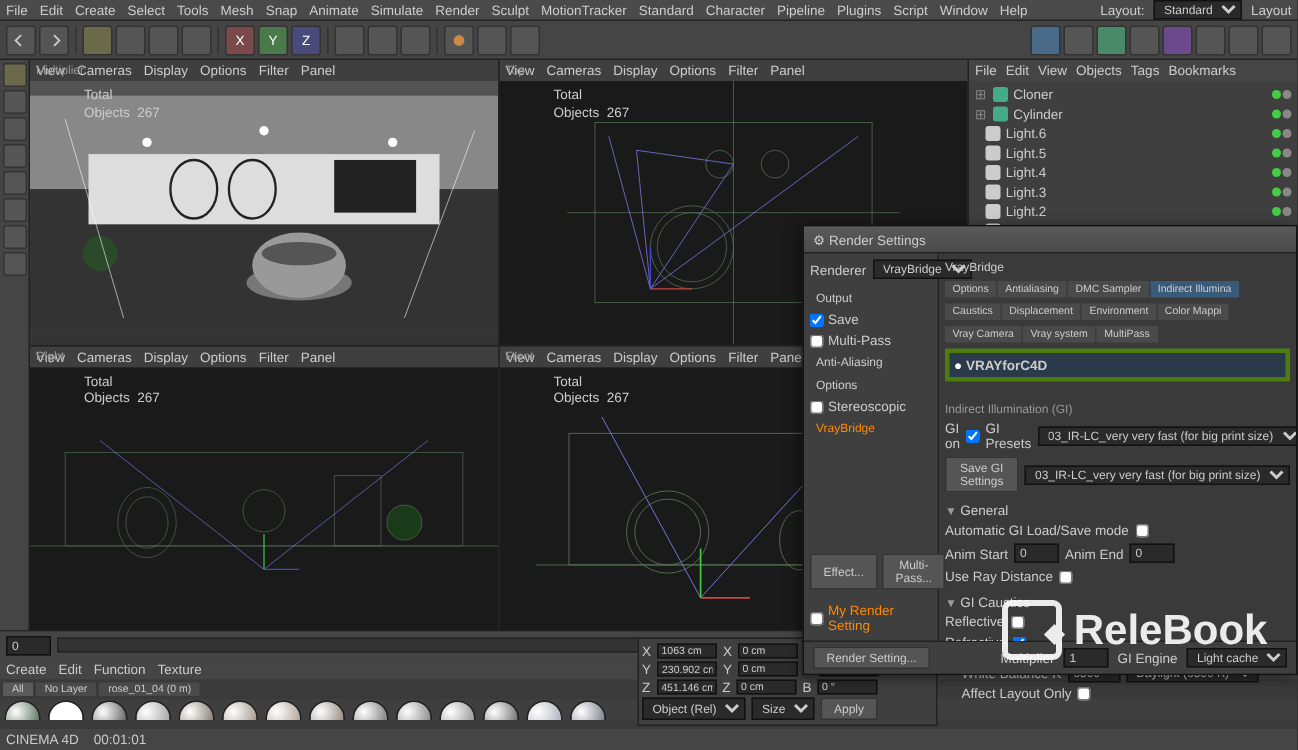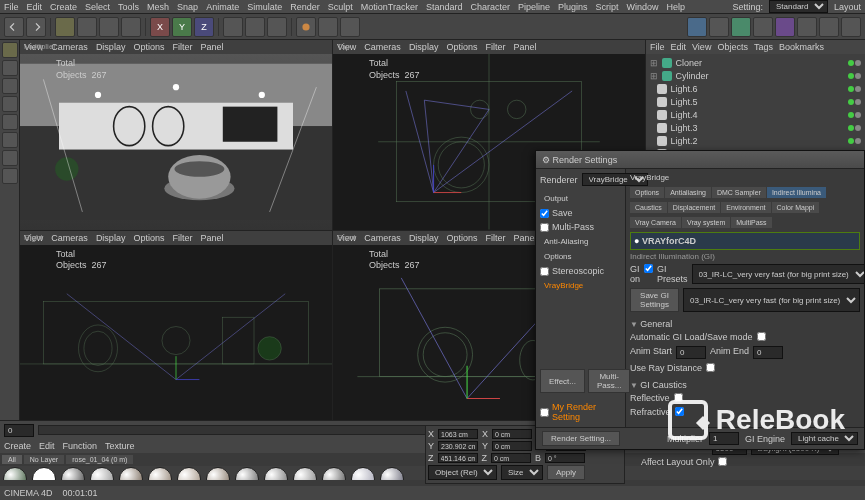--- a/index.html
+++ b/index.html
@@ -42,23 +42,23 @@
 .statusbar{position:absolute;bottom:0;left:0;right:0;height:14px;background:#454545;display:flex;align-items:center;padding:0 4px;font-size:8px;gap:10px}
 .render-dialog{position:absolute;top:150px;right:0;width:330px;height:300px;background:#3a3a3a;border:1px solid #111;box-shadow:-2px 2px 8px rgba(0,0,0,0.5);display:flex;flex-direction:column;z-index:100}
 .rd-title{height:18px;background:linear-gradient(180deg,#5a5a5a,#4a4a4a);display:flex;align-items:center;padding:0 6px;font-size:9px;border-bottom:1px solid #222}
 .rd-body{flex:1;display:flex;overflow:hidden}
 .rd-left{width:90px;background:#3f3f3f;border-right:1px solid #222;padding:4px;display:flex;flex-direction:column;gap:2px}
 .rd-renderer{display:flex;align-items:center;gap:4px;font-size:8px;margin-bottom:4px}
 .rd-item{font-size:8px;padding:2px 4px;cursor:pointer}
 .rd-item.active{color:#f80}
 .rd-check{display:flex;align-items:center;gap:3px;font-size:8px;padding:1px 0}
 .rd-right{flex:1;padding:4px;display:flex;flex-direction:column;gap:2px;overflow:auto}
-.rd-section{background:#454545;border:1px solid #4d7c0f;padding:3px;margin-bottom:0}
+.rd-section{background:#454545;border:3px solid #4d7c0f;padding:3px;margin-bottom:12px}
 .rd-btn{padding:2px 8px;background:#555;border:1px solid #333;font-size:8px;cursor:pointer;display:inline-block}
-.rd-row{display:flex;gap:4px;font-size:8px;padding:1px 0}
+.rd-row{display:flex;align-items:center;gap:4px;font-size:8px;padding:1px 0}
 .rd-input{background:#2a2a2a;border:1px solid #111;padding:1px 3px;font-size:8px;color:#ccc;width:60px}
 .rd-tabs{display:flex;gap:1px;margin-bottom:2px}
 .rd-tab{padding:2px 5px;background:#4a4a4a;font-size:7px;cursor:pointer}
 .rd-tab.active{background:#3a5a7a}
 .coords{position:absolute;bottom:16px;right:240px;width:200px;background:#3f3f3f;border:1px solid #222;padding:2px;font-size:7px;z-index:50}
 .coords-row{display:flex;gap:4px;padding:1px 0}
 .coords-row input{width:40px;background:#2a2a2a;border:1px solid #111;padding:0 2px;font-size:7px;color:#ccc}
 .watermark{position:absolute;bottom:60px;right:20px;display:flex;align-items:center;gap:8px;z-index:200;opacity:0.9}
 .watermark .logo{width:40px;height:40px;border:4px solid #fff;border-radius:6px;position:relative}
 .watermark .logo::before{content:'';position:absolute;right:-4px;bottom:8px;width:10px;height:10px;background:#fff;transform:rotate(45deg)}
@@ -88,21 +88,21 @@
   <span>Sculpt</span>
   <span>MotionTracker</span>
   <span>Standard</span>
   <span>Character</span>
   <span>Pipeline</span>
   <span>Plugins</span>
   <span>Script</span>
   <span>Window</span>
   <span>Help</span>
   <div class="right">
-    <span>Setting:</span>
+    <span>Layout:</span>
     <select><option>Standard</option></select>
     <span>Layout</span>
   </div>
 </div>
 
 <div class="toolbar">
   <div class="tbtn">
       <svg viewBox="0 0 10 10">
         <path d="M5 2L2 5L5 8" stroke="#ccc" fill="none"></path>
       </svg>

